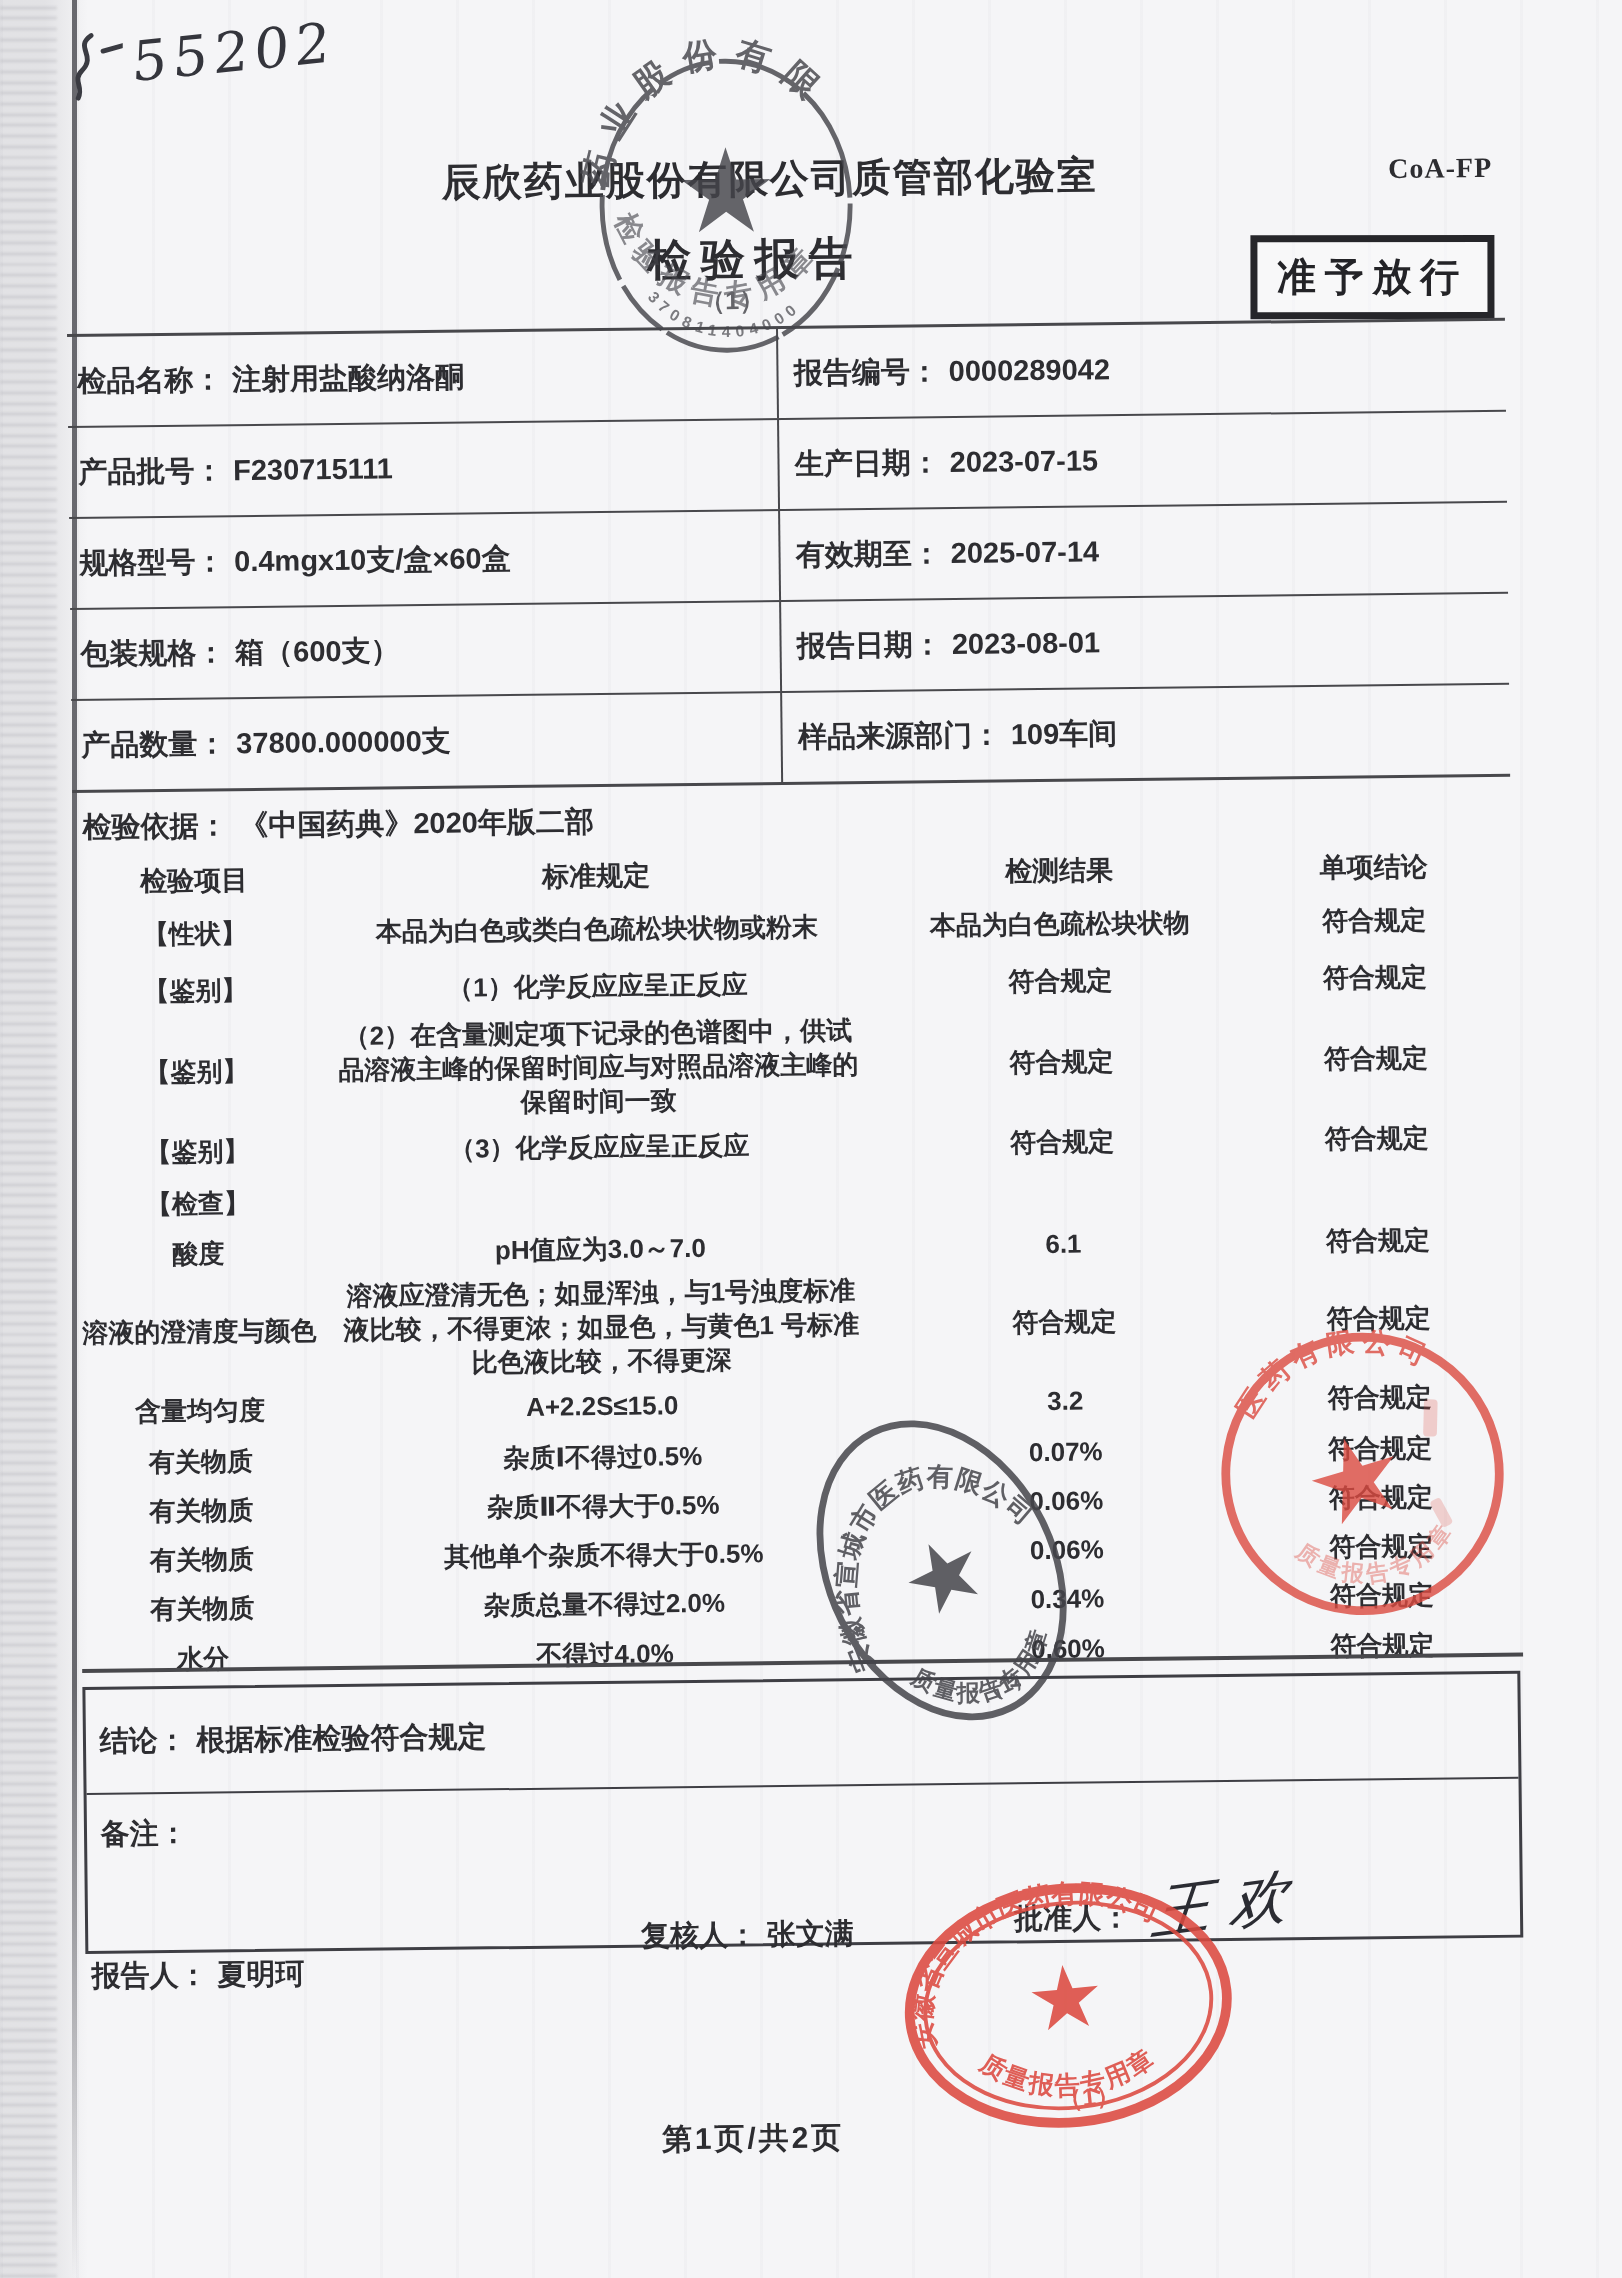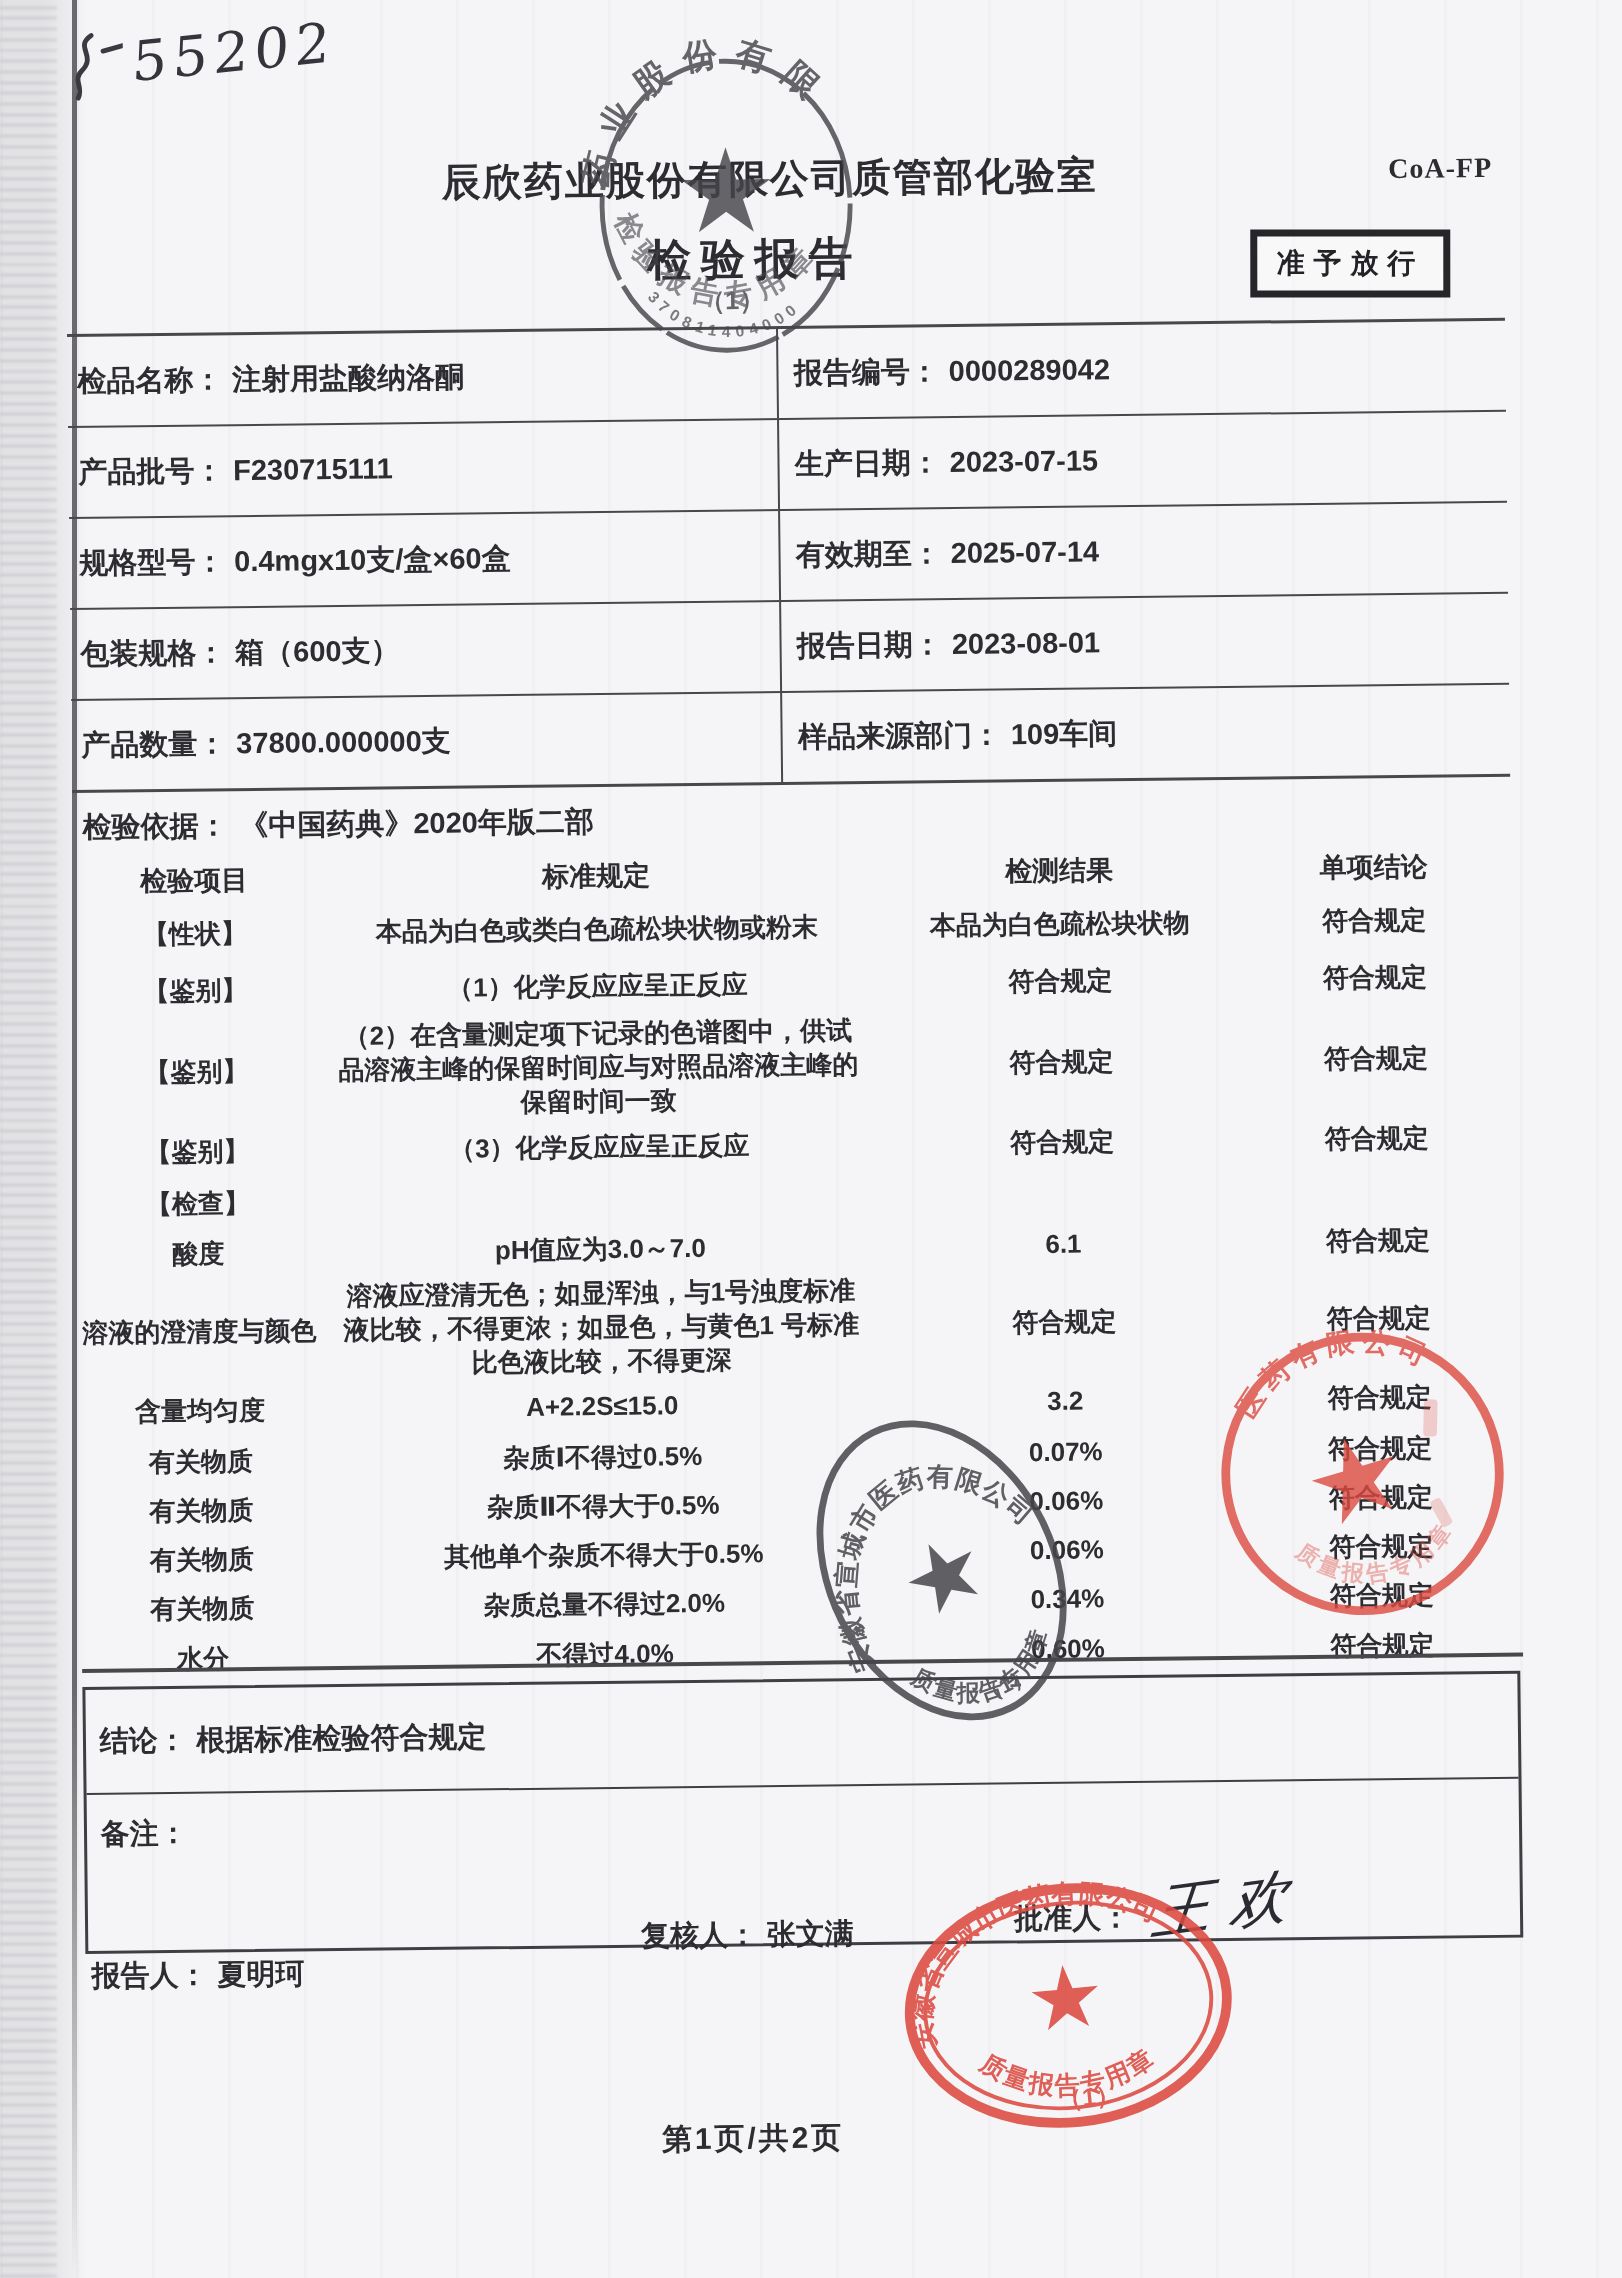--- a/index.html
+++ b/index.html
@@ -20,22 +20,22 @@
         color:#34353c;transform:rotate(-5deg) skewX(-8deg);letter-spacing:5.9px;
         font-family:"DejaVu Serif","Liberation Serif",serif;}
   .hand-squiggle{position:absolute;left:76px;top:21.5px;}
 
   .doc-title{position:absolute;left:98px;width:1365px;top:152px;text-align:center;
         font-size:39px;font-weight:700;letter-spacing:2px;}
   .doc-subtitle{position:absolute;left:82px;width:1365px;top:230px;text-align:center;
         font-size:44px;font-weight:700;letter-spacing:9.8px;}
   .coa{position:absolute;left:1399px;top:160px;font-size:28px;font-weight:700;
         font-family:"Liberation Serif","DejaVu Serif",serif;letter-spacing:1px;}
-  .release-box{position:absolute;left:1260px;top:236px;border:7.8px solid #26262a;
-        padding:7.8px 19.5px;font-size:28px;font-weight:700;letter-spacing:8.8px;color:#232327;
+  .release-box{position:absolute;left:1260px;top:242px;border:7.8px solid #26262a;
+        padding:7.8px 19.5px;font-size:39px;font-weight:700;letter-spacing:8.8px;color:#232327;
         transform:rotate(.6deg);background:rgba(250,250,252,.55);}
 
   .info{position:absolute;left:76px;top:326px;width:1438px;
         border-top:3.9px solid var(--line,#48484c);}
   .info-row{display:flex;height:89px;border-bottom:2.9px solid var(--line,#48484c);}
   .info-row:last-child{border-bottom:3.9px solid var(--line,#48484c);}
   .cell-l{width:699px;display:flex;align-items:center;padding-left:9.8px;}
   .cell-r{flex:1;border-left:2.9px solid var(--line,#48484c);display:flex;align-items:center;padding-left:15.6px;}
   .info .lbl,.info .val{font-size:29px;font-weight:600;white-space:pre;}
   .info .val{margin-left:9.8px;}

